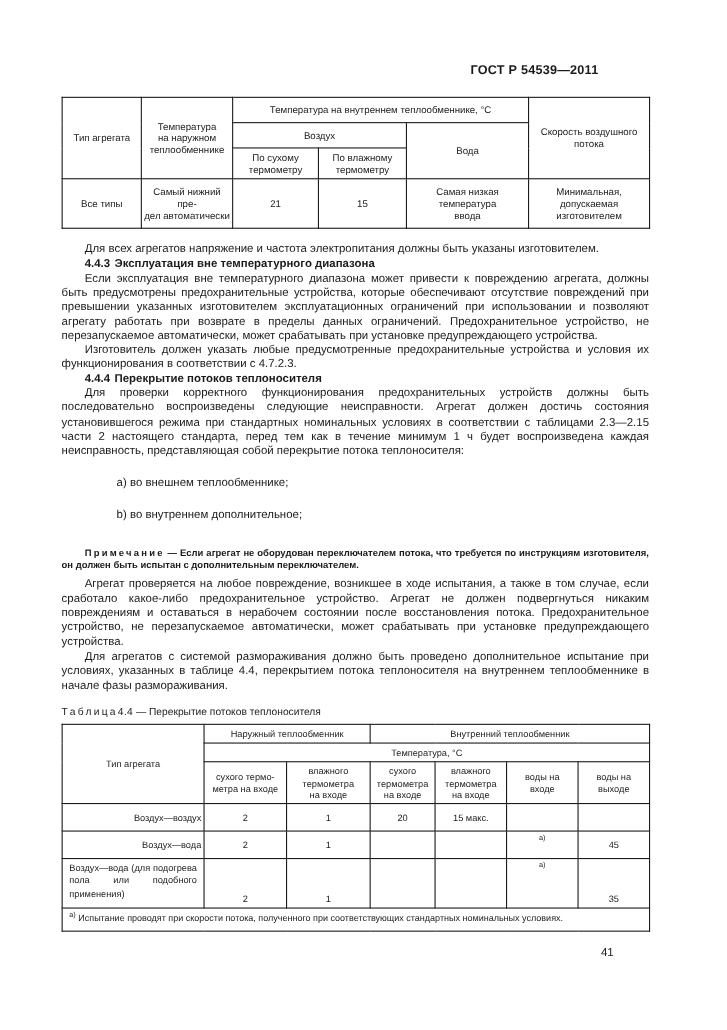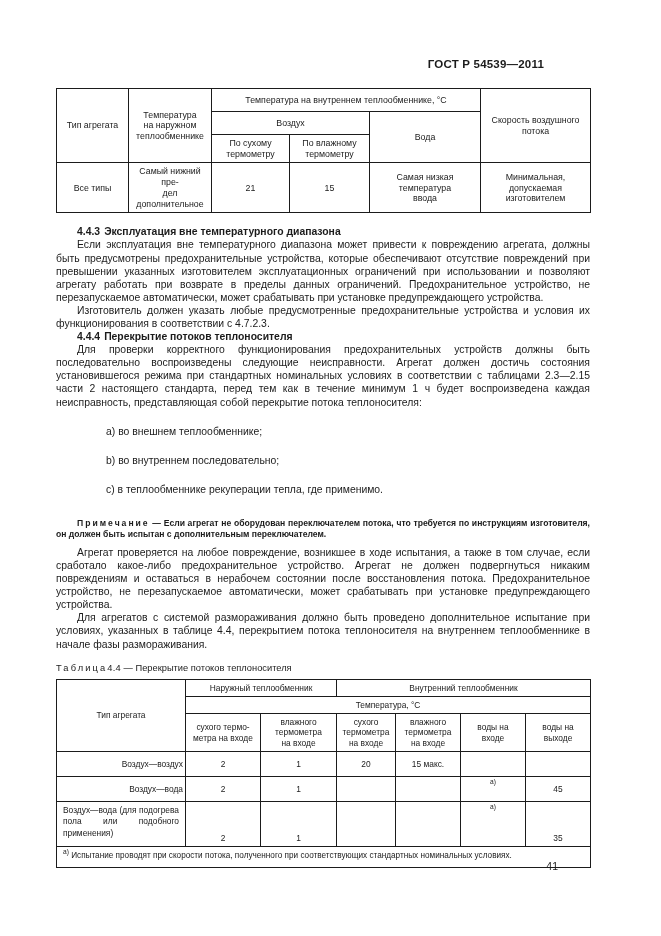--- a/index.html
+++ b/index.html
@@ -188,52 +188,52 @@
         </tr>
         <tr class="hdr-row">
           <td style="white-space:pre-line">По сухому
 термометру</td>
           <td style="white-space:pre-line">По влажному
 термометру</td>
         </tr>
         <tr>
           <td class="thick-top" style="height:38px">Все типы</td>
           <td class="thick-top" style="white-space:pre-line">Самый нижний пре-
-дел дополнительное</td>
+дел автоматически</td>
           <td class="thick-top">21</td>
           <td class="thick-top">15</td>
           <td class="thick-top" style="white-space:pre-line">Самая низкая
 температура
 ввода</td>
           <td class="thick-top" style="white-space:pre-line">Минимальная,
 допускаемая
 изготовителем</td>
         </tr>
       </tbody>
     </table>
 
     <div class="gap-l"></div>
 
+    <p class="body">Для всех агрегатов напряжение и частота электропитания должны быть указаны изготовителем.</p>
 
     <h4 class="sec">
       <span class="numlbl">4.4.3</span><span>Эксплуатация вне температурного диапазона</span>
     </h4>
 
     <p class="body">Если эксплуатация вне температурного диапазона может привести к повреждению агрегата, должны быть предусмотрены предохранительные устройства, которые обеспечивают отсутствие повреждений при превышении указанных изготовителем эксплуатационных ограничений при использовании и позволяют агрегату работать при возврате в пределы данных ограничений. Предохранительное устройство, не перезапускаемое автоматически, может срабатывать при установке предупреждающего устройства.</p>
     <p class="body">Изготовитель должен указать любые предусмотренные предохранительные устройства и условия их функционирования в соответствии с 4.7.2.3.</p>
 
     <h4 class="sec">
       <span class="numlbl">4.4.4</span><span>Перекрытие потоков теплоносителя</span>
     </h4>
 
     <p class="body">Для проверки корректного функционирования предохранительных устройств должны быть последовательно воспроизведены следующие неисправности. Агрегат должен достичь состояния установившегося режима при стандартных номинальных условиях в соответствии с таблицами 2.3—2.15 части 2 настоящего стандарта, перед тем как в течение минимум 1 ч будет воспроизведена каждая неисправность, представляющая собой перекрытие потока теплоносителя:</p>
 
     <p class="listitem">a) во внешнем теплообменнике;</p>
-    <p class="listitem">b) во внутреннем последовательно;</p>
-    <p class="listitem">c) в теплообменнике рекуперации тепла, где применимо.</p>
+    <p class="listitem">b) во внутреннем дополнительное;</p>
 
     <div class="gap-s"></div>
 
     <p class="note">
       <span class="notelbl">Примечание</span>
       <span>—</span>
       <span>Если агрегат не оборудован переключателем потока, что требуется по инструкциям изготовителя, он должен быть испытан с дополнительным переключателем.</span>
     </p>
 
     <div class="gap-s"></div>

